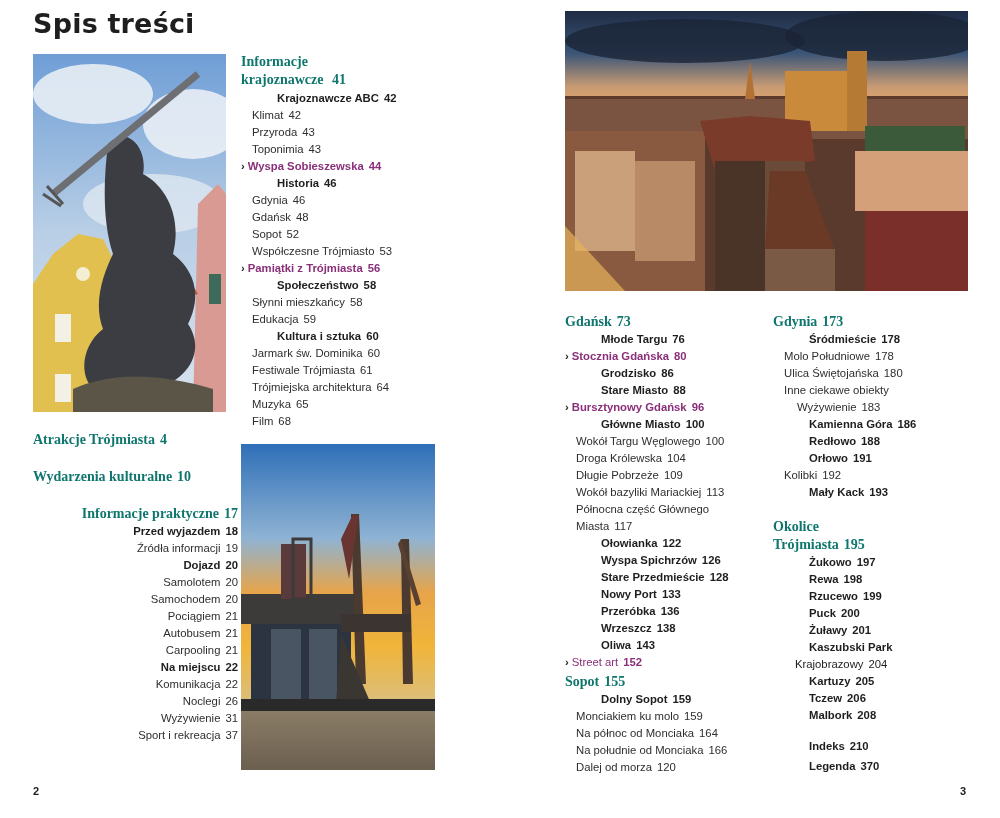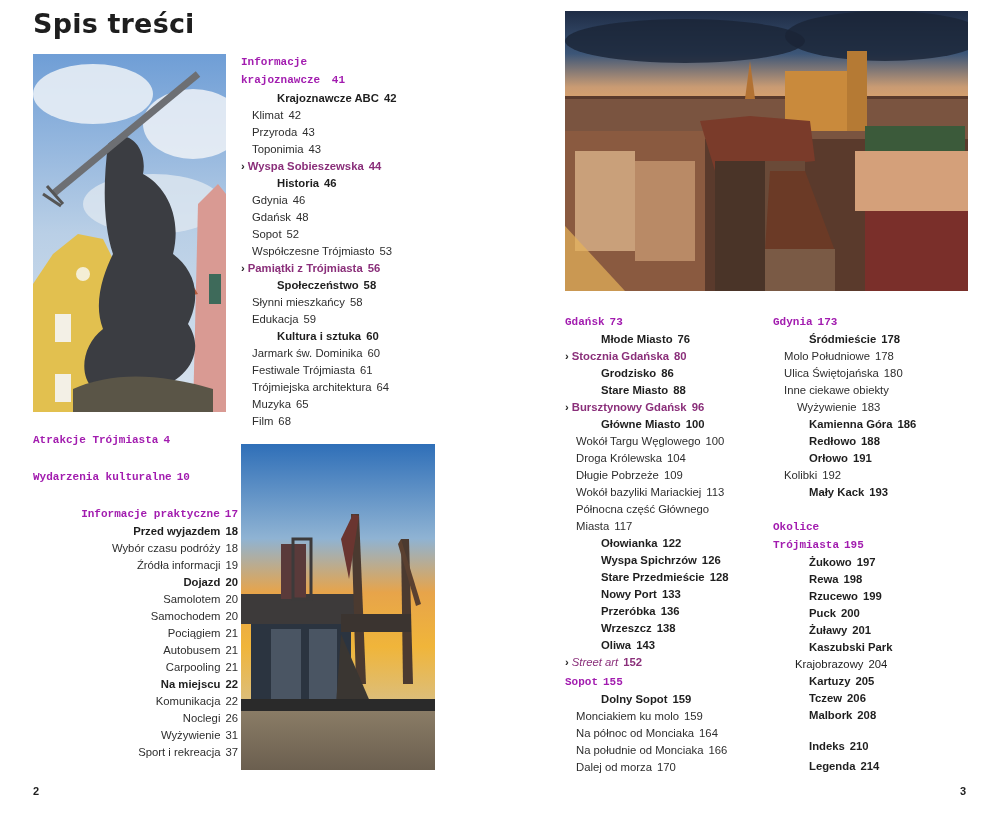--- a/index.html
+++ b/index.html
@@ -11,30 +11,30 @@
   .abs { position:absolute; }
   .page-title {
     left:33px; top:8px; font-size:27px; font-weight:bold; color:#1e1e1e;
     font-family:"DejaVu Sans", sans-serif; letter-spacing:0.2px;
   }
   .photo { overflow:hidden; }
   .photo svg { display:block; width:100%; height:100%; }
 
   .toc-block { font-size:11.3px; line-height:17px; }
   .h-big {
-    font-family:Liberation Mono, monospace; font-weight:bold; font-size:11px;
-    line-height:18px; color:#a21caf;
+    font-family:Liberation Serif, serif; font-weight:bold; font-size:14px;
+    line-height:18px; color:#0f766e;
   }
   .lvl1 { font-weight:bold; color:#1e1e1e; font-family:"Liberation Sans Narrow","Liberation Sans",sans-serif;padding-left:36px; }
   .lvl2 { padding-left:11px; color:#2e2e2e; }
   .lvl3 { padding-left:24px; color:#2e2e2e; }
   .lvl2-bold { padding-left:22px; font-weight:normal; color:#1e1e1e; }
   .feat { color:#8a2f7a; font-weight:bold; }
   .feat .arr { color:#2a2a2a; font-weight:bold; margin-right:3px; }
-  .feat.italic .lbl { font-style:italic; font-weight:normal; }
+  .feat.italic .lbl { font-weight:normal; }
   .pg { margin-left:5px; }
   .folio { font-size:11px; font-weight:bold; color:#1e1e1e; }
 </style>
 </head>
 <body>
 
 <div class="abs page-title">Spis treści</div>
 
 <div class="abs photo" style="left:33px;top:54px;width:193px;height:358px;">
   <svg viewBox="0 0 193 358" preserveAspectRatio="none">
@@ -100,21 +100,20 @@
 <div class="abs toc-block" style="left:33px;top:431px;width:200px;">
   <div class="h-big"><span>Atrakcje Trójmiasta</span><span class="pg">4</span></div>
 </div>
 <div class="abs toc-block" style="left:33px;top:468px;width:200px;">
   <div class="h-big"><span>Wydarzenia kulturalne</span><span class="pg">10</span></div>
 </div>
 <div class="abs toc-block" style="left:33px;top:505px;width:205px;text-align:right;">
   <div class="h-big"><span>Informacje praktyczne</span><span class="pg">17</span></div>
   <div id="list-praktyczne">
       <div class="lvl1"><span class="lbl">Przed wyjazdem</span><span class="pg">18</span></div>
-      <div class="lvl2"><span class="lbl">Wybór czasu podróży</span><span class="pg">18</span></div>
       <div class="lvl2"><span class="lbl">Źródła informacji</span><span class="pg">19</span></div>
       <div class="lvl1"><span class="lbl">Dojazd</span><span class="pg">20</span></div>
       <div class="lvl2"><span class="lbl">Samolotem</span><span class="pg">20</span></div>
       <div class="lvl2"><span class="lbl">Samochodem</span><span class="pg">20</span></div>
       <div class="lvl2"><span class="lbl">Pociągiem</span><span class="pg">21</span></div>
       <div class="lvl2"><span class="lbl">Autobusem</span><span class="pg">21</span></div>
       <div class="lvl2"><span class="lbl">Carpooling</span><span class="pg">21</span></div>
       <div class="lvl1"><span class="lbl">Na miejscu</span><span class="pg">22</span></div>
       <div class="lvl2"><span class="lbl">Komunikacja</span><span class="pg">22</span></div>
       <div class="lvl2"><span class="lbl">Noclegi</span><span class="pg">26</span></div>
@@ -196,21 +195,21 @@
 
     <rect x="300" y="200" width="103" height="80" fill="#7a2f2a"></rect>
     <rect x="290" y="140" width="113" height="60" fill="#d4a07a"></rect>
     <rect x="300" y="115" width="100" height="25" fill="#3b5a3a"></rect>
   </svg>
 </div>
 
 <div class="abs toc-block" style="left:565px;top:313px;width:200px;">
   <div class="h-big"><span>Gdańsk</span><span class="pg">73</span></div>
   <div id="list-gdansk">
-      <div class="lvl1"><span class="lbl">Młode Miasto</span><span class="pg">76</span></div>
+      <div class="lvl1"><span class="lbl">Młode Targu</span><span class="pg">76</span></div>
       <div class="feat"><span class="arr">›</span><span class="lbl">Stocznia Gdańska</span><span class="pg">80</span></div>
       <div class="lvl1"><span class="lbl">Grodzisko</span><span class="pg">86</span></div>
       <div class="lvl1"><span class="lbl">Stare Miasto</span><span class="pg">88</span></div>
       <div class="feat"><span class="arr">›</span><span class="lbl">Bursztynowy Gdańsk</span><span class="pg">96</span></div>
       <div class="lvl1"><span class="lbl">Główne Miasto</span><span class="pg">100</span></div>
       <div class="lvl2"><span class="lbl">Wokół Targu Węglowego</span><span class="pg">100</span></div>
       <div class="lvl2"><span class="lbl">Droga Królewska</span><span class="pg">104</span></div>
       <div class="lvl2"><span class="lbl">Długie Pobrzeże</span><span class="pg">109</span></div>
       <div class="lvl2"><span class="lbl">Wokół bazyliki Mariackiej</span><span class="pg">113</span></div>
       <div class="lvl2"><span class="lbl">Północna część Głównego Miasta</span><span class="pg">117</span></div>
@@ -225,21 +224,21 @@
     </div>
 </div>
 
 <div class="abs toc-block" style="left:565px;top:673px;width:200px;">
   <div class="h-big"><span>Sopot</span><span class="pg">155</span></div>
   <div id="list-sopot">
       <div class="lvl1"><span class="lbl">Dolny Sopot</span><span class="pg">159</span></div>
       <div class="lvl2"><span class="lbl">Monciakiem ku molo</span><span class="pg">159</span></div>
       <div class="lvl2"><span class="lbl">Na północ od Monciaka</span><span class="pg">164</span></div>
       <div class="lvl2"><span class="lbl">Na południe od Monciaka</span><span class="pg">166</span></div>
-      <div class="lvl2"><span class="lbl">Dalej od morza</span><span class="pg">170</span></div>
+      <div class="lvl2"><span class="lbl">Dalej od morza</span><span class="pg">120</span></div>
     </div>
 </div>
 
 <div class="abs toc-block" style="left:773px;top:313px;width:200px;">
   <div class="h-big"><span>Gdynia</span><span class="pg">173</span></div>
   <div id="list-gdynia">
       <div class="lvl1"><span class="lbl">Śródmieście</span><span class="pg">178</span></div>
       <div class="lvl2"><span class="lbl">Molo Południowe</span><span class="pg">178</span></div>
       <div class="lvl2"><span class="lbl">Ulica Świętojańska</span><span class="pg">180</span></div>
       <div class="lvl2"><span class="lbl">Inne ciekawe obiekty</span></div>
@@ -266,16 +265,16 @@
       <div class="lvl1"><span class="lbl">Kaszubski Park</span></div>
       <div class="lvl2-bold"><span class="lbl">Krajobrazowy</span><span class="pg">204</span></div>
       <div class="lvl1"><span class="lbl">Kartuzy</span><span class="pg">205</span></div>
       <div class="lvl1"><span class="lbl">Tczew</span><span class="pg">206</span></div>
       <div class="lvl1"><span class="lbl">Malbork</span><span class="pg">208</span></div>
     </div>
 </div>
 
 <div class="abs toc-block" style="left:773px;top:738px;width:200px;">
   <div class="lvl1"><span>Indeks</span><span class="pg">210</span></div>
-  <div class="lvl1" style="margin-top:3px;"><span>Legenda</span><span class="pg">214</span></div>
+  <div class="lvl1" style="margin-top:3px;"><span>Legenda</span><span class="pg">370</span></div>
 </div>
 
 <div class="abs folio" style="left:960px;top:785px;">3</div>
 
 </body></html>

